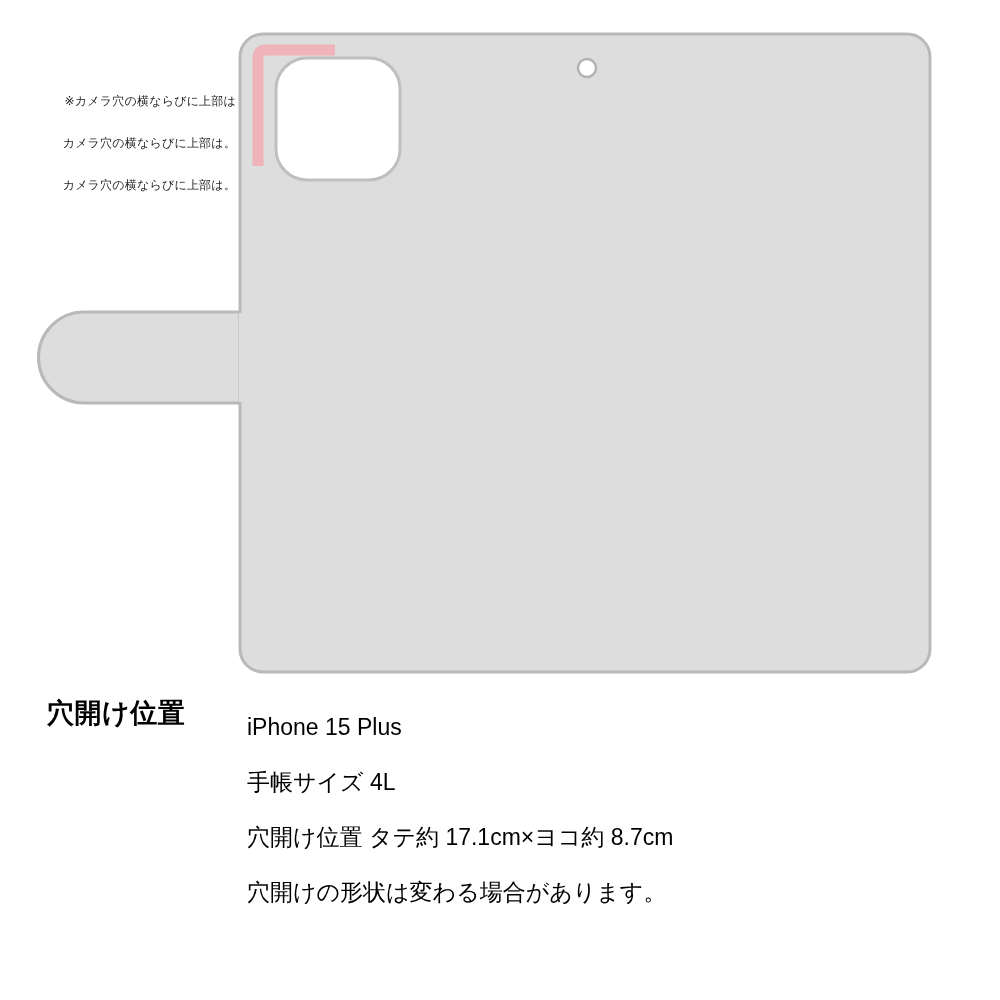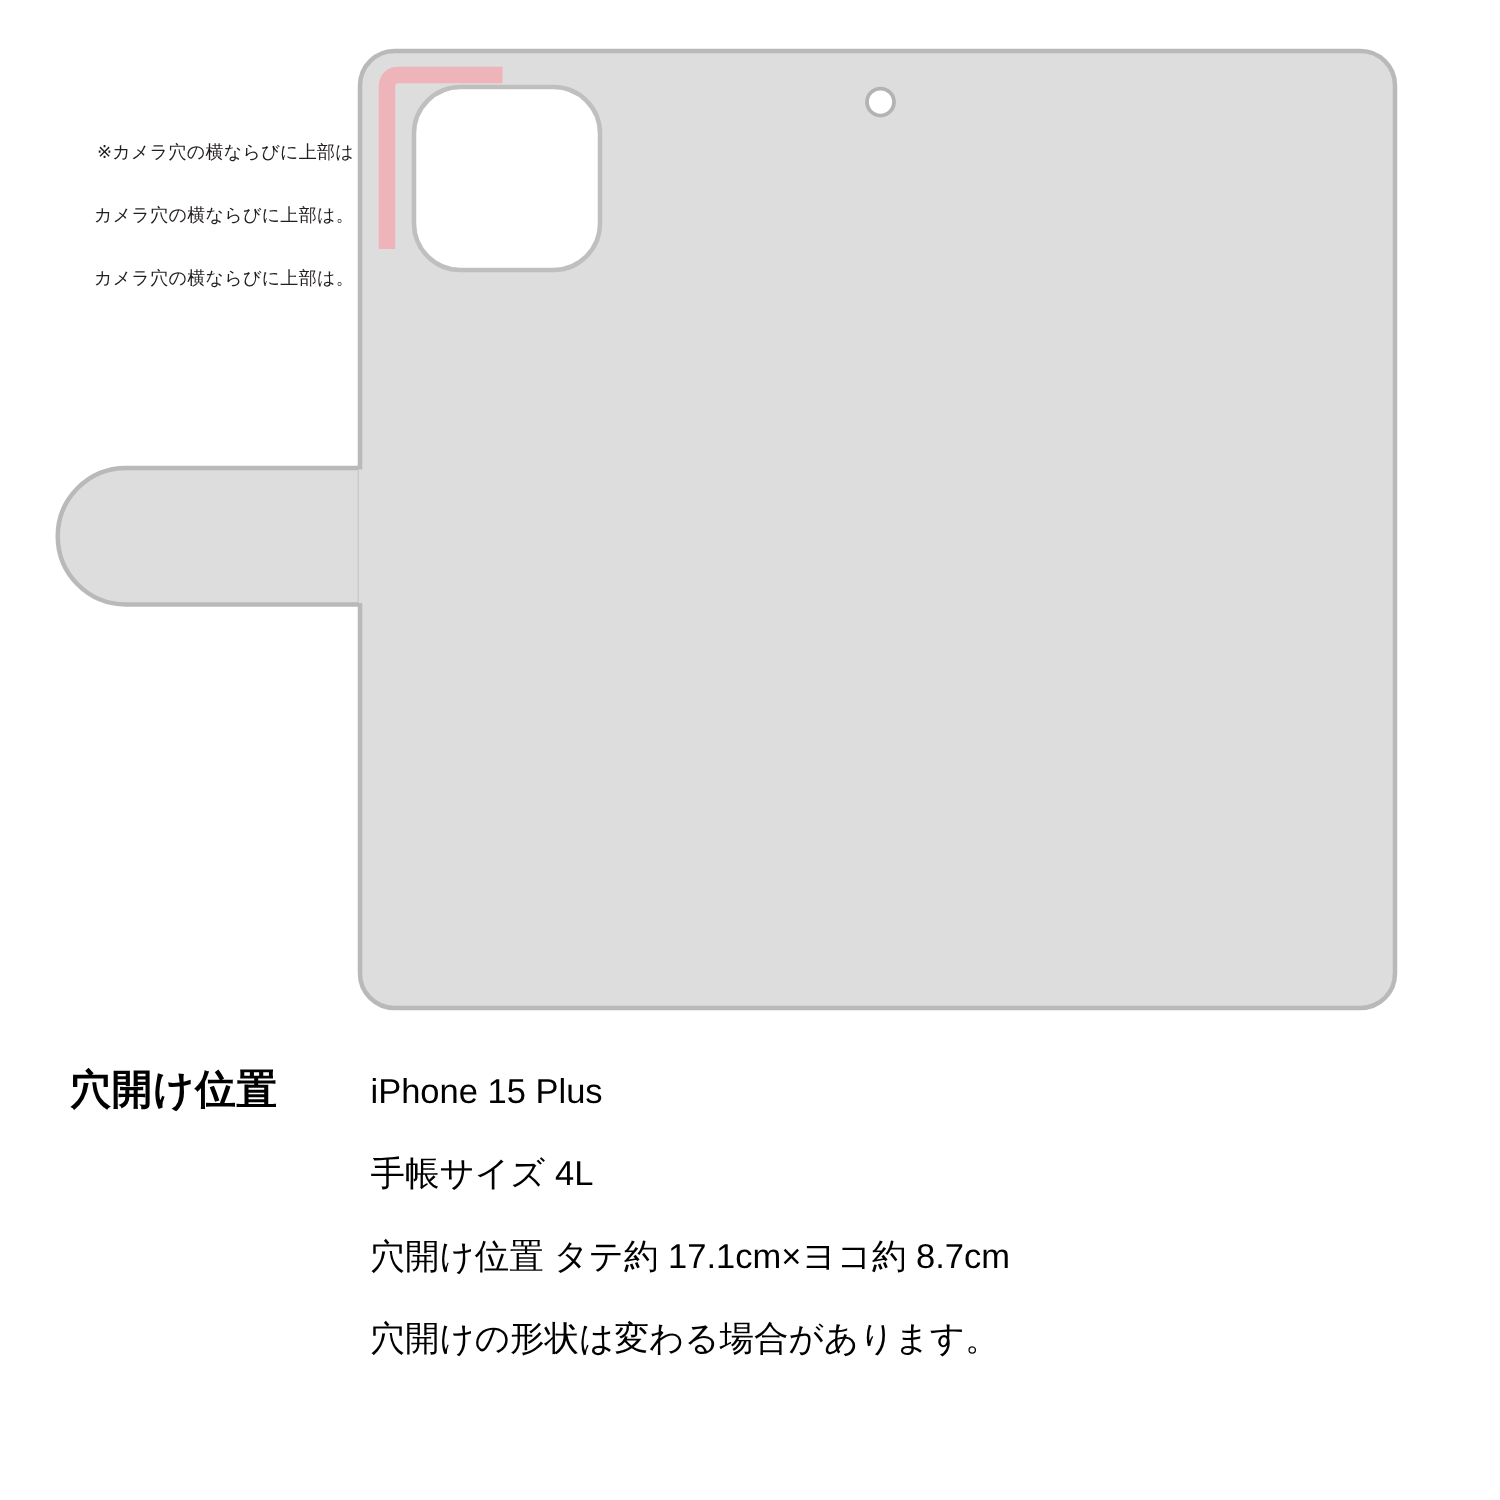--- a/index.html
+++ b/index.html
@@ -59,21 +59,21 @@
     position: absolute;
     left: 0;
     top: 700px;
     width: 1000px;
     height: 300px;
   }
 
   #spec-label {
     position: absolute;
     left: 47px;
-    top: 13px;
+    top: 0;
     font-size: 27px;
     font-weight: bold;
     color: #000000;
     letter-spacing: 0.5px;
     line-height: 1;
     white-space: nowrap;
   }
 
   #spec-lines {
     position: absolute;

